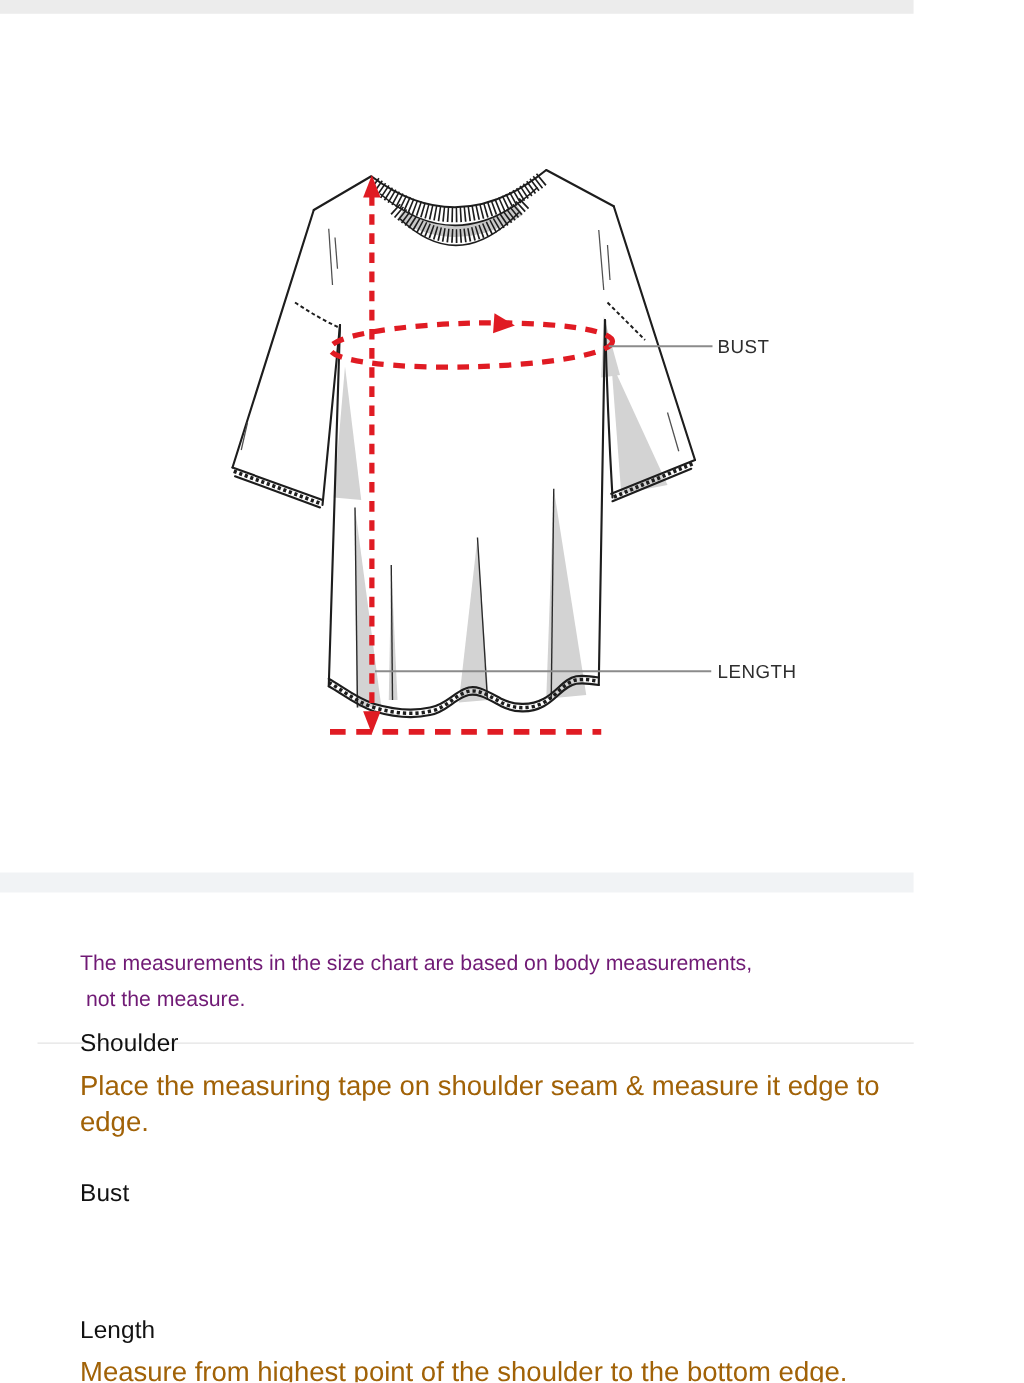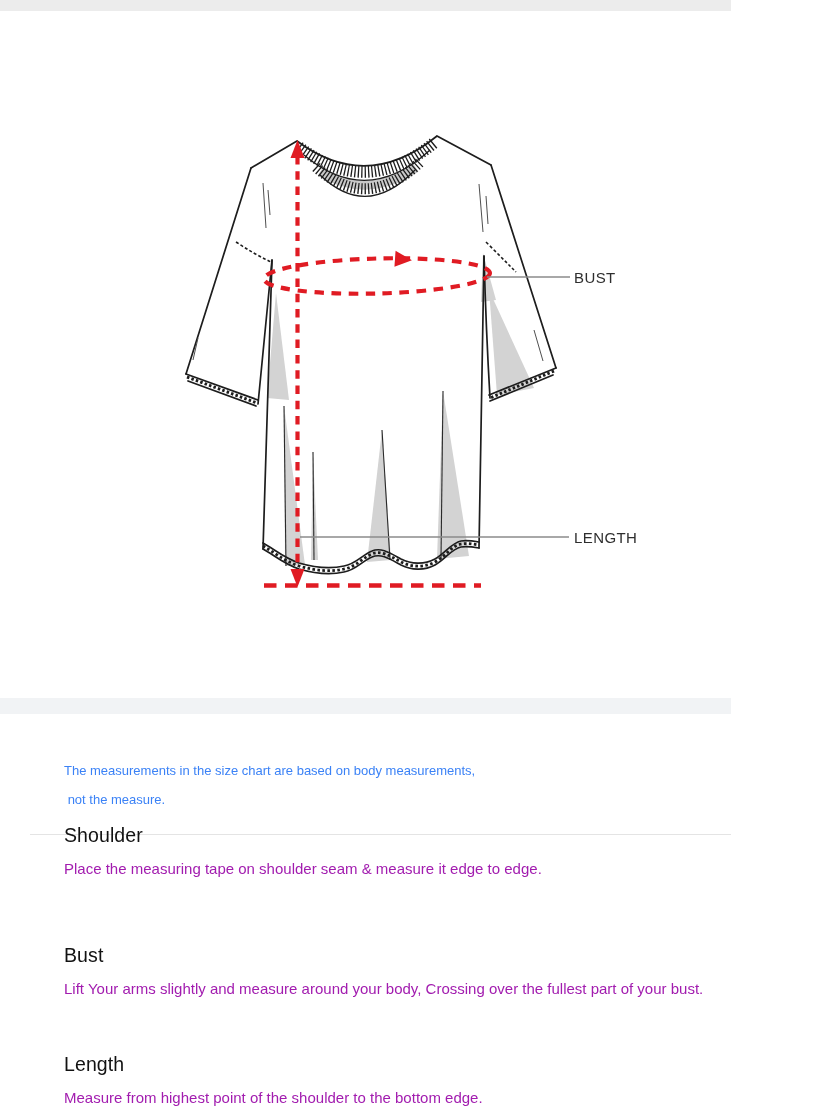--- a/index.html
+++ b/index.html
@@ -36,46 +36,46 @@
   .content-band {
     position: absolute;
     left: 0; top: 698px;
     width: 100%; height: 16px;
     background: #f1f3f5;
   }
   .note {
     position: absolute;
     left: 64px; top: 757px;
     width: 660px;
-    font-size: 13px;
+    font-size: 17px;
     line-height: 28.5px;
-    color: #3b82f6;
+    color: #701a75;
   }
   .note span { display: block; white-space: pre-wrap; }
   .divider {
     position: absolute;
     left: 30px; top: 834px;
     width: 714px; height: 1px;
     background: #e4e4e4;
   }
   .section { position: absolute; left: 64px; width: 660px; }
   .section-shoulder { top: 824px; }
   .section-bust    { top: 944px; }
   .section-length  { top: 1053px; }
   .section h3 {
     font-size: 19.5px;
     font-weight: 500;
     color: #121212;
     margin-bottom: 8px;
     letter-spacing: 0.1px;
   }
   .section p {
-    font-size: 15px;
+    font-size: 22px;
     line-height: 28.5px;
-    color: #a21caf;
+    color: #a16207;
     max-width: 652px;
   }
 </style>
 </head>
 <body>
 
 <div class="canvas">
 
   <div class="top-strip"></div>
 
@@ -179,21 +179,20 @@
 
   <div class="divider"></div>
 
   <div class="section section-shoulder">
     <h3>Shoulder</h3>
     <p>Place the measuring tape on shoulder seam &amp; measure it edge to edge.</p>
   </div>
 
   <div class="section section-bust">
     <h3>Bust</h3>
-    <p>Lift Your arms slightly and measure around your body, Crossing over the fullest part of your bust.</p>
   </div>
 
   <div class="section section-length">
     <h3>Length</h3>
     <p>Measure from highest point of the shoulder to the bottom edge.</p>
   </div>
 
 </div>
 
 </body></html>

